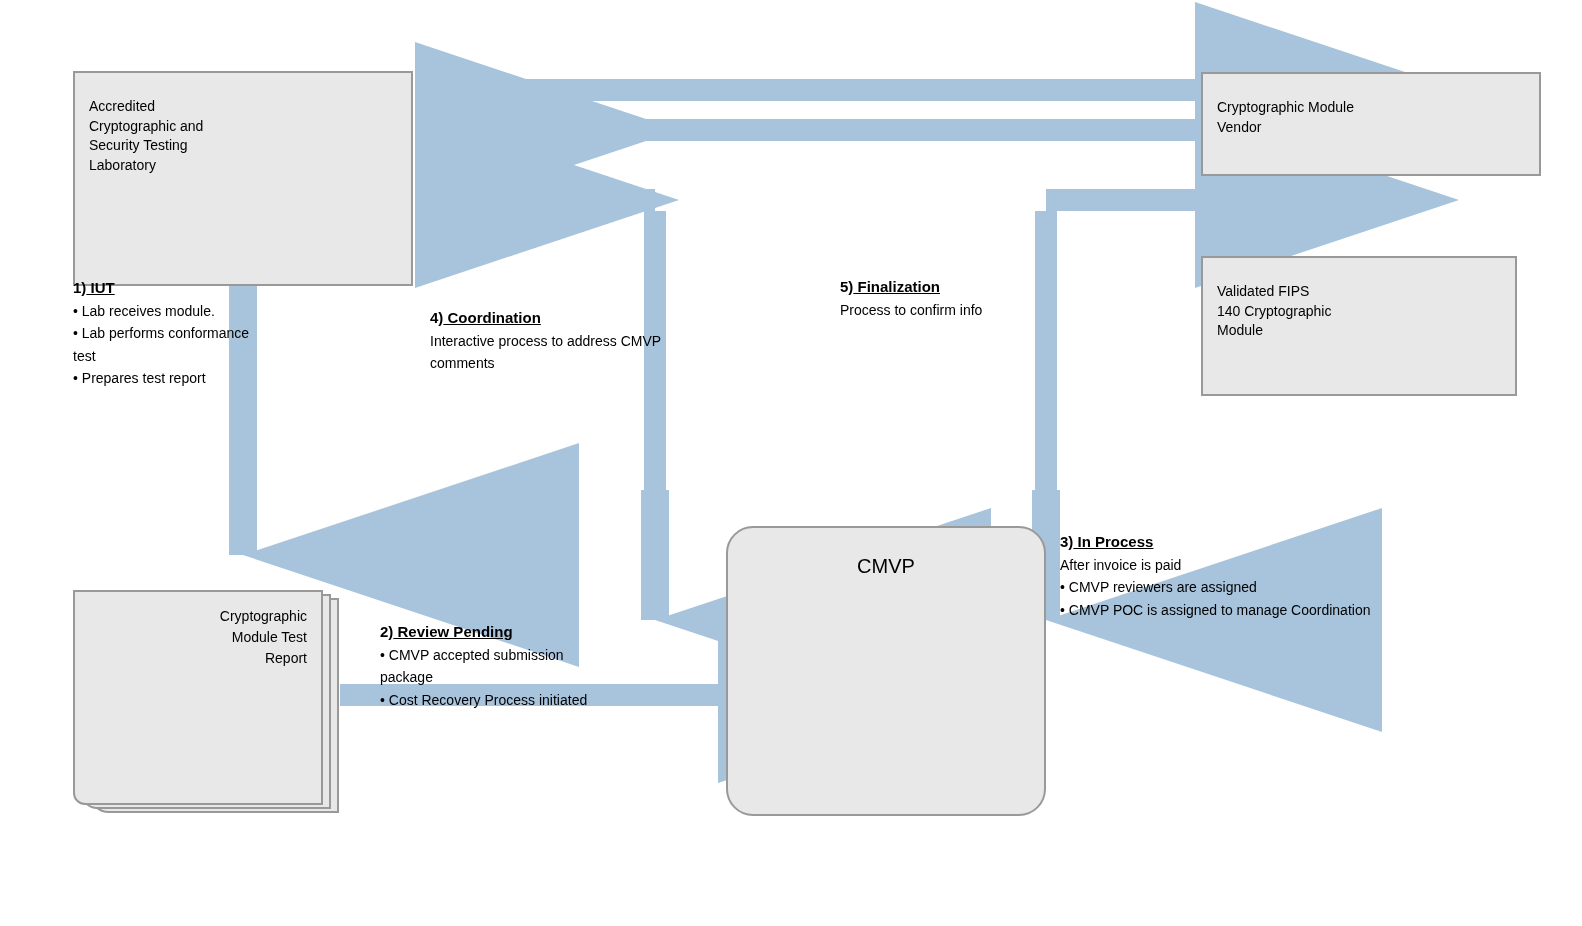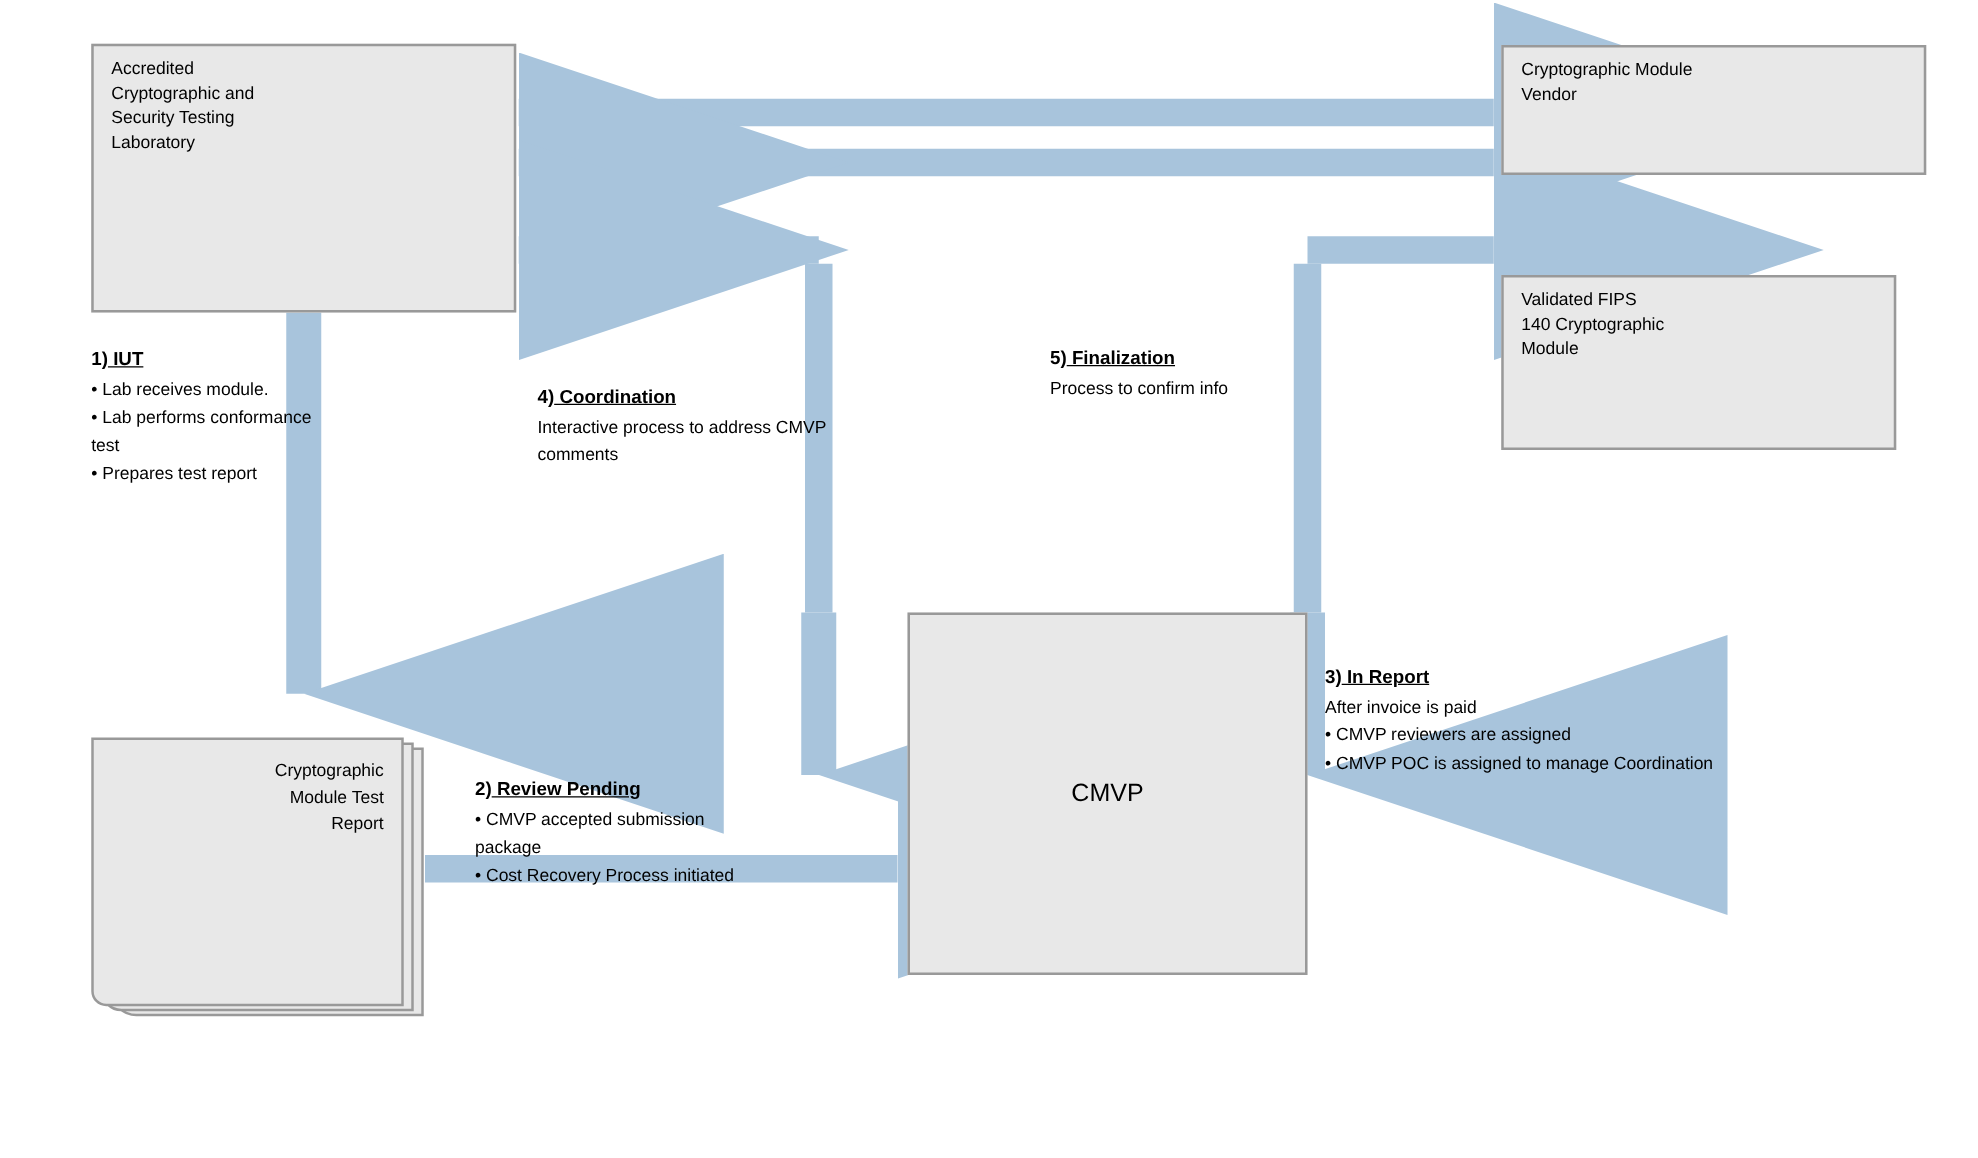--- a/index.html
+++ b/index.html
@@ -18,23 +18,24 @@
       width: 1582px;
       height: 926px;
       background: #fff;
     }
 
     
     .box {
       position: absolute;
       background: #e8e8e8;
       border: 2px solid #999;
-      padding: 8px 14px;
+      padding: 24px 14px;
       font-size: 14px;
       line-height: 1.4;
+      margin-top: 36px;
     }
 
     
     .box-lab {
       left: 73px;
       top: 35px;
       width: 340px;
       height: 215px;
     }
 
@@ -54,23 +55,23 @@
       height: 140px;
     }
 
     
     .box-cmvp {
       left: 726px;
       top: 490px;
       width: 320px;
       height: 290px;
       display: flex;
-      align-items: center;
       justify-content: center;
       font-size: 20px;
+      border-radius: 27px;
     }
 
     
     .box-report-container {
       position: absolute;
       left: 73px;
       top: 590px;
       width: 260px;
       height: 240px;
     }
@@ -264,21 +265,21 @@
   <div class="text-review-pending">
     <div>
       <span class="step-label">2)</span><span class="step-label step-underline"> Review Pending</span>
     </div>
     <div>• <span>CMVP accepted submission package</span></div>
     <div>• <span>Cost Recovery Process initiated</span></div>
   </div>
 
   <div class="text-inreview">
     <div>
-      <span class="step-label">3)</span><span class="step-label step-underline"> In Report</span>
+      <span class="step-label">3)</span><span class="step-label step-underline"> In Process</span>
     </div>
     <div>After invoice is paid</div>
     <div>• <span>CMVP reviewers are assigned</span></div>
     <div>• <span>CMVP POC is assigned to manage Coordination</span></div>
   </div>
 
   <div class="text-coordination">
     <div>
       <span class="step-label">4)</span><span class="step-label step-underline"> Coordination</span>
     </div>

